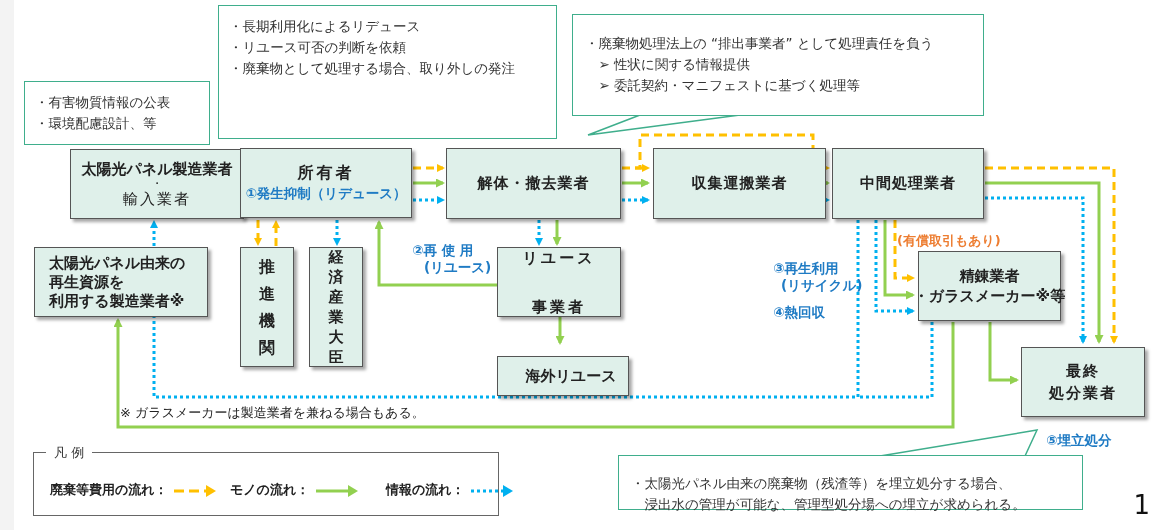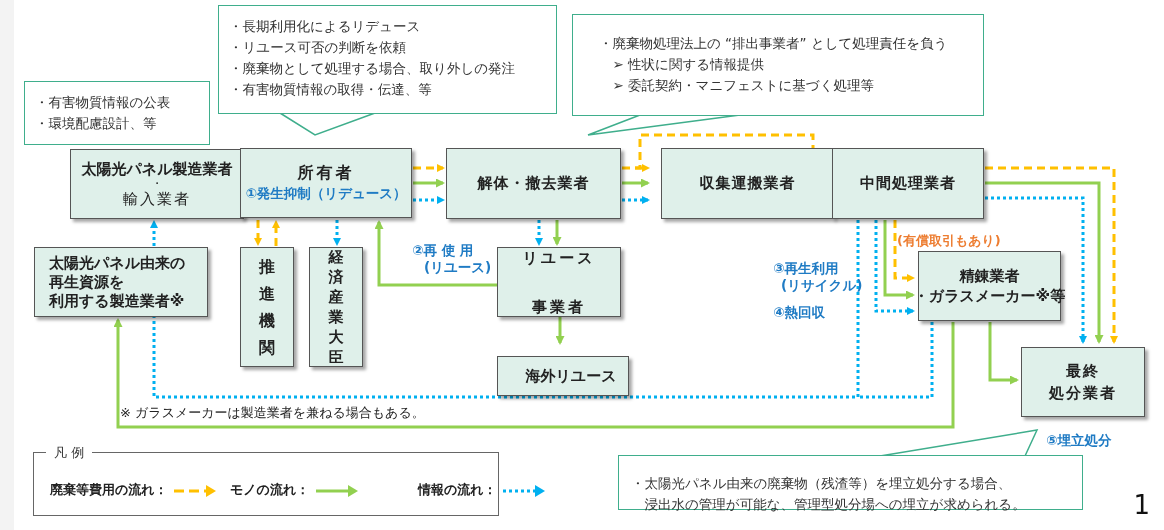--- a/index.html
+++ b/index.html
@@ -82,27 +82,26 @@
     </g>
   </g>
 
   <path d="M100,427 L100,428" stroke="none"></path>
 </svg>
 
 <div class="callout" style="left:24px;top:50px;width:186px;height:64px;padding:10px 0 4px 10px;margin-top:31px;">
   <div class="line">・有害物質情報の公表</div>
   <div class="line">・環境配慮設計、等</div>
 </div>
-<div class="callout" style="left:218px;top:5px;width:339px;height:109px;padding:10px 0 0 10px;">
+<div class="callout" style="left:218px;top:5px;width:339px;height:134px;padding:10px 0 0 10px;">
   <div class="line">・長期利用化によるリデュース</div>
   <div class="line">・リユース可否の判断を依頼</div>
   <div class="line">・廃棄物として処理する場合、取り外しの発注</div>
-  <div class="line">・有害物質情報の取得・伝達、等</div>
-</div>
-<div class="callout" style="left:572px;top:14px;width:412px;height:102px;padding:18px 0 0 26px;">
+</div>
+<div class="callout" style="left:572px;top:14px;width:412px;height:102px;padding:18px 0 0 12px;">
   <div class="line">・廃棄物処理法上の “排出事業者” として処理責任を負う</div>
   <div class="line">　➢ 性状に関する情報提供</div>
   <div class="line">　➢ 委託契約・マニフェストに基づく処理等</div>
 </div>
 <div class="callout" style="left:618px;top:455px;width:465px;height:55px;padding:17px 0 0 12px;">
   <div class="line">・太陽光パネル由来の廃棄物（残渣等）を埋立処分する場合、</div>
   <div class="line">　浸出水の管理が可能な、管理型処分場への埋立が求められる。</div>
 </div>
 
 <div class="node" style="left:34px;top:149px;width:174px;height:70px;flex-direction:column;line-height:20px;margin-left:36px;">
@@ -135,21 +134,21 @@
   <span>産</span>
   <span>業</span>
   <span>大</span>
   <span>臣</span>
 </div>
 
 <div class="node" style="left:446px;top:148px;width:175px;height:71px;letter-spacing:1px;">
   <span class="t">解体・撤去業者</span>
 </div>
 
-<div class="node" style="left:653px;top:148px;width:173px;height:71px;letter-spacing:1px;margin-left:8px;">
+<div class="node" style="left:653px;top:148px;width:173px;height:71px;letter-spacing:1px;">
   <span class="t">収集運搬業者</span>
 </div>
 
 <div class="node" style="left:832px;top:148px;width:152px;height:71px;letter-spacing:1px;">
   <span class="t">中間処理業者</span>
 </div>
 
 <div class="node" style="left:497px;top:247px;width:124px;height:70px;flex-direction:column;line-height:22px;letter-spacing:3px;gap:27px;">
   <span class="t">リユース</span>
   <span class="t">事業者</span>
@@ -192,21 +191,21 @@
         <path d="M34,0 L44,6 L34,12 z" fill="#ffc000"></path>
       </svg>
   </div>
   <div class="legend-item" style="left:196px;">
     <span>モノの流れ：</span>
     <svg width="46" height="12" style="vertical-align:middle;">
         <line x1="2" y1="6" x2="34" y2="6" stroke="#92d050" stroke-width="3"></line>
         <path d="M34,0 L44,6 L34,12 z" fill="#92d050"></path>
       </svg>
   </div>
-  <div class="legend-item" style="left:352px;margin-left:32px;">
+  <div class="legend-item" style="left:352px;">
     <span>情報の流れ：</span>
     <svg width="46" height="12" style="vertical-align:middle;">
         <line x1="2" y1="6" x2="34" y2="6" stroke="#00b0f0" stroke-width="3" stroke-dasharray="3,3"></line>
         <path d="M34,0 L44,6 L34,12 z" fill="#00b0f0"></path>
       </svg>
   </div>
 </div>
 
 <div class="pagenum">1</div>
 

